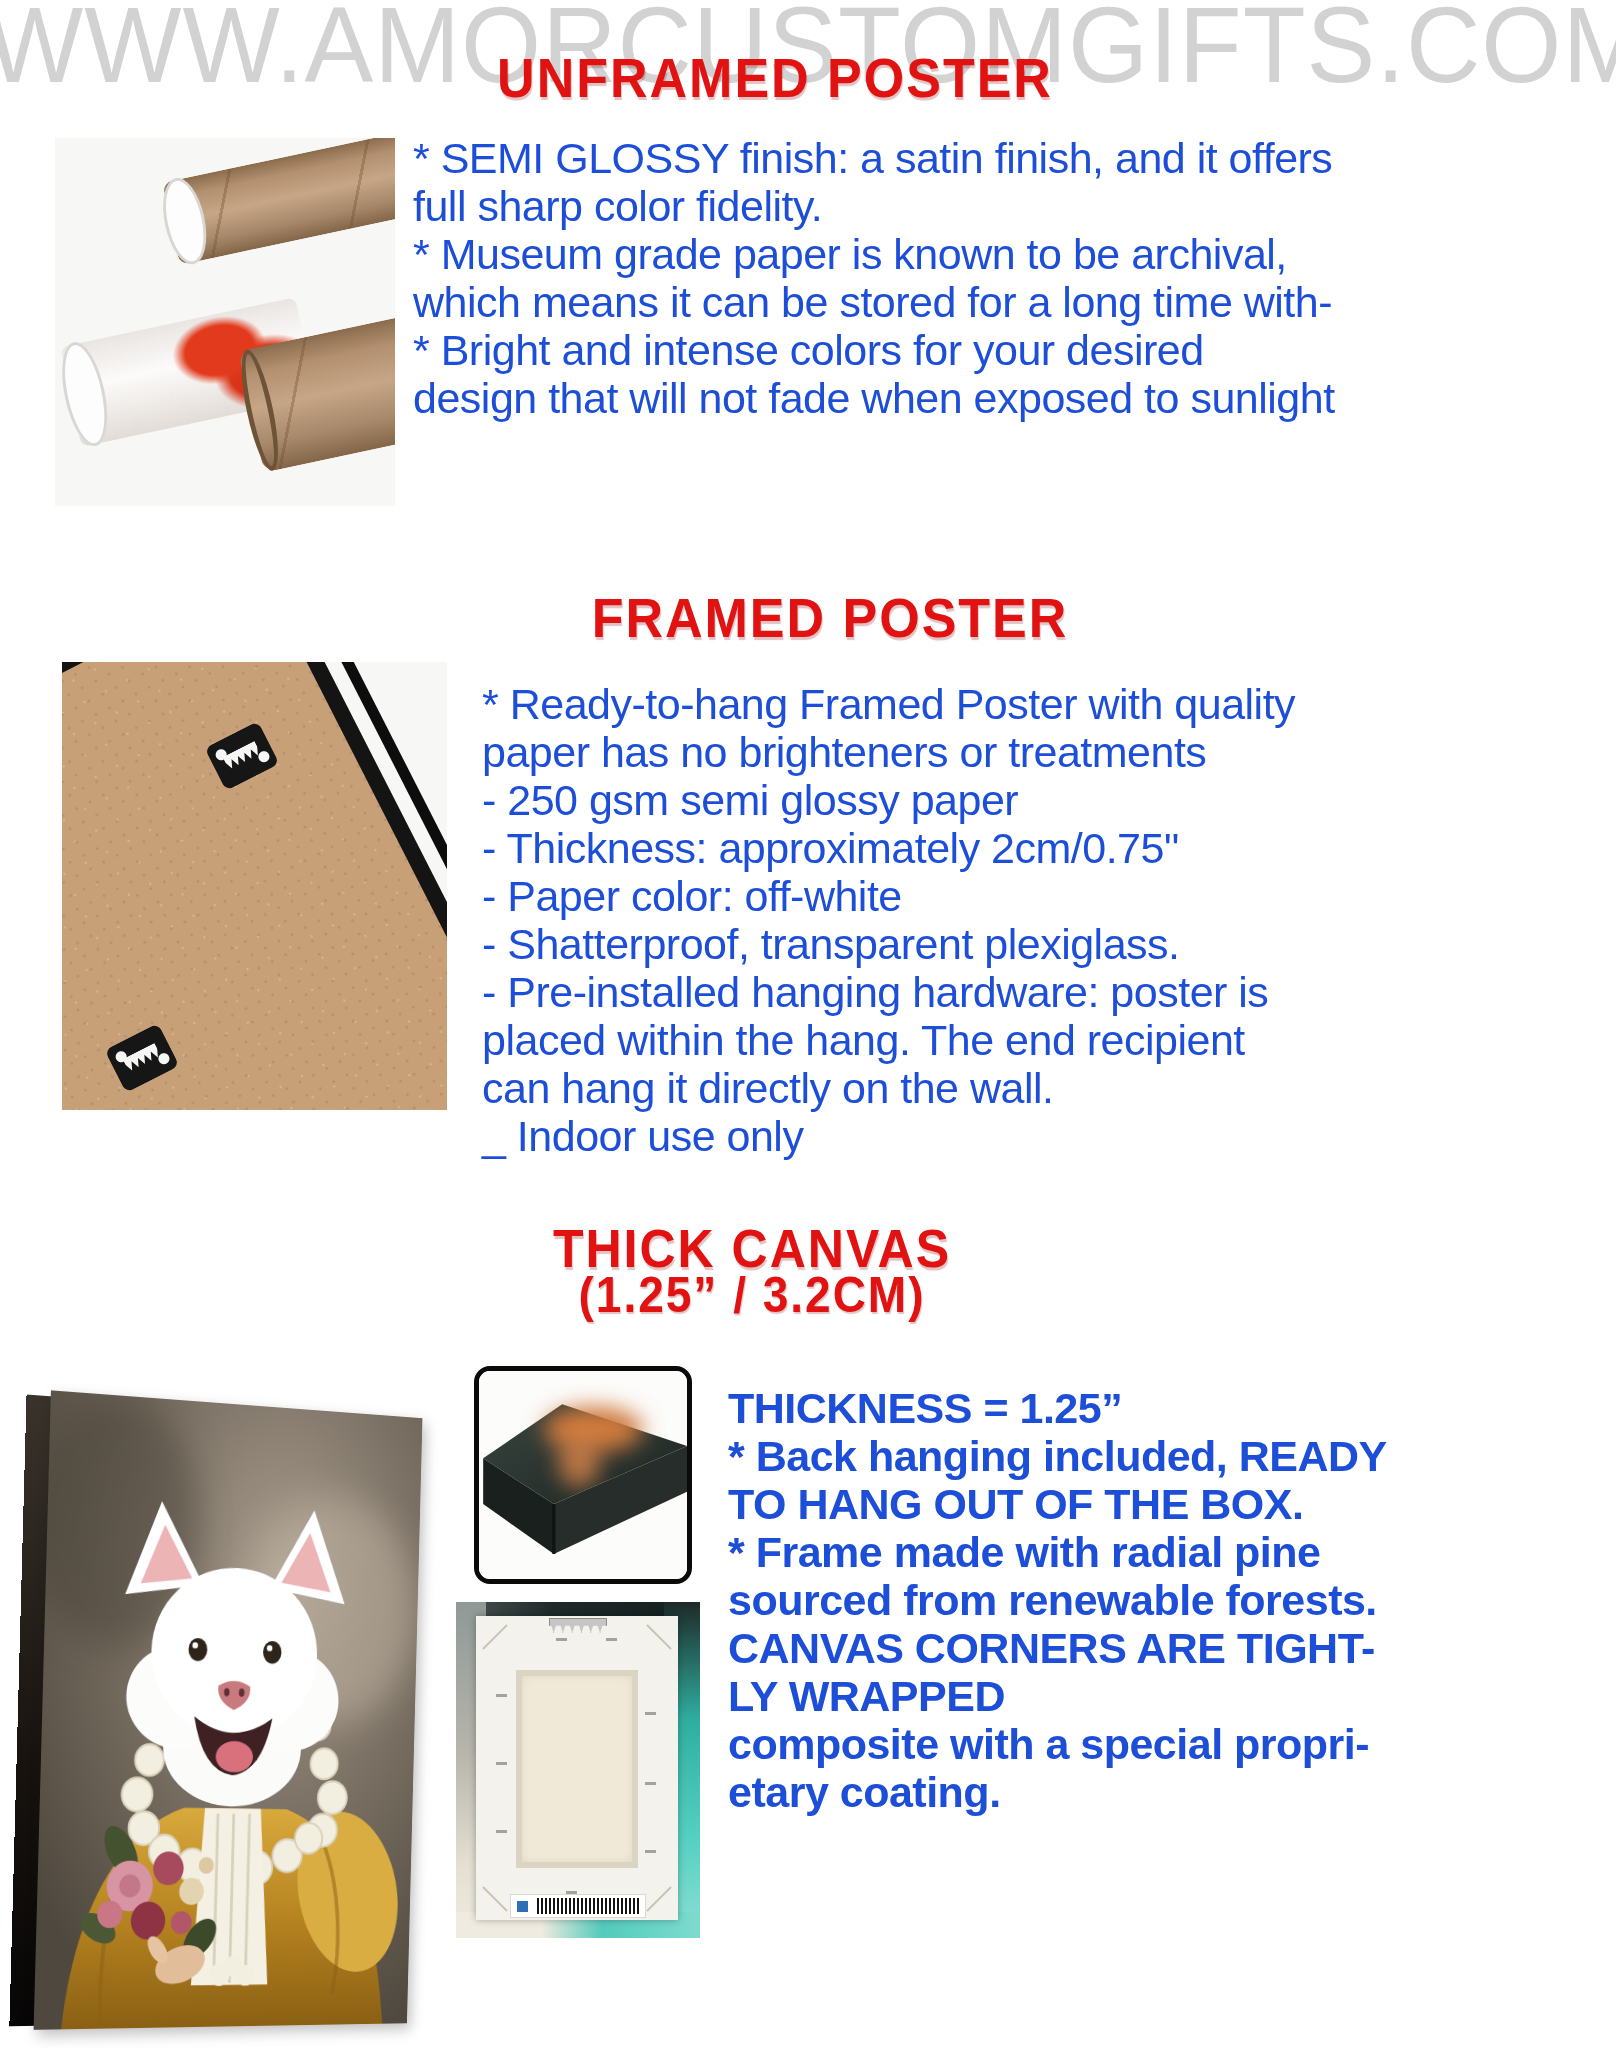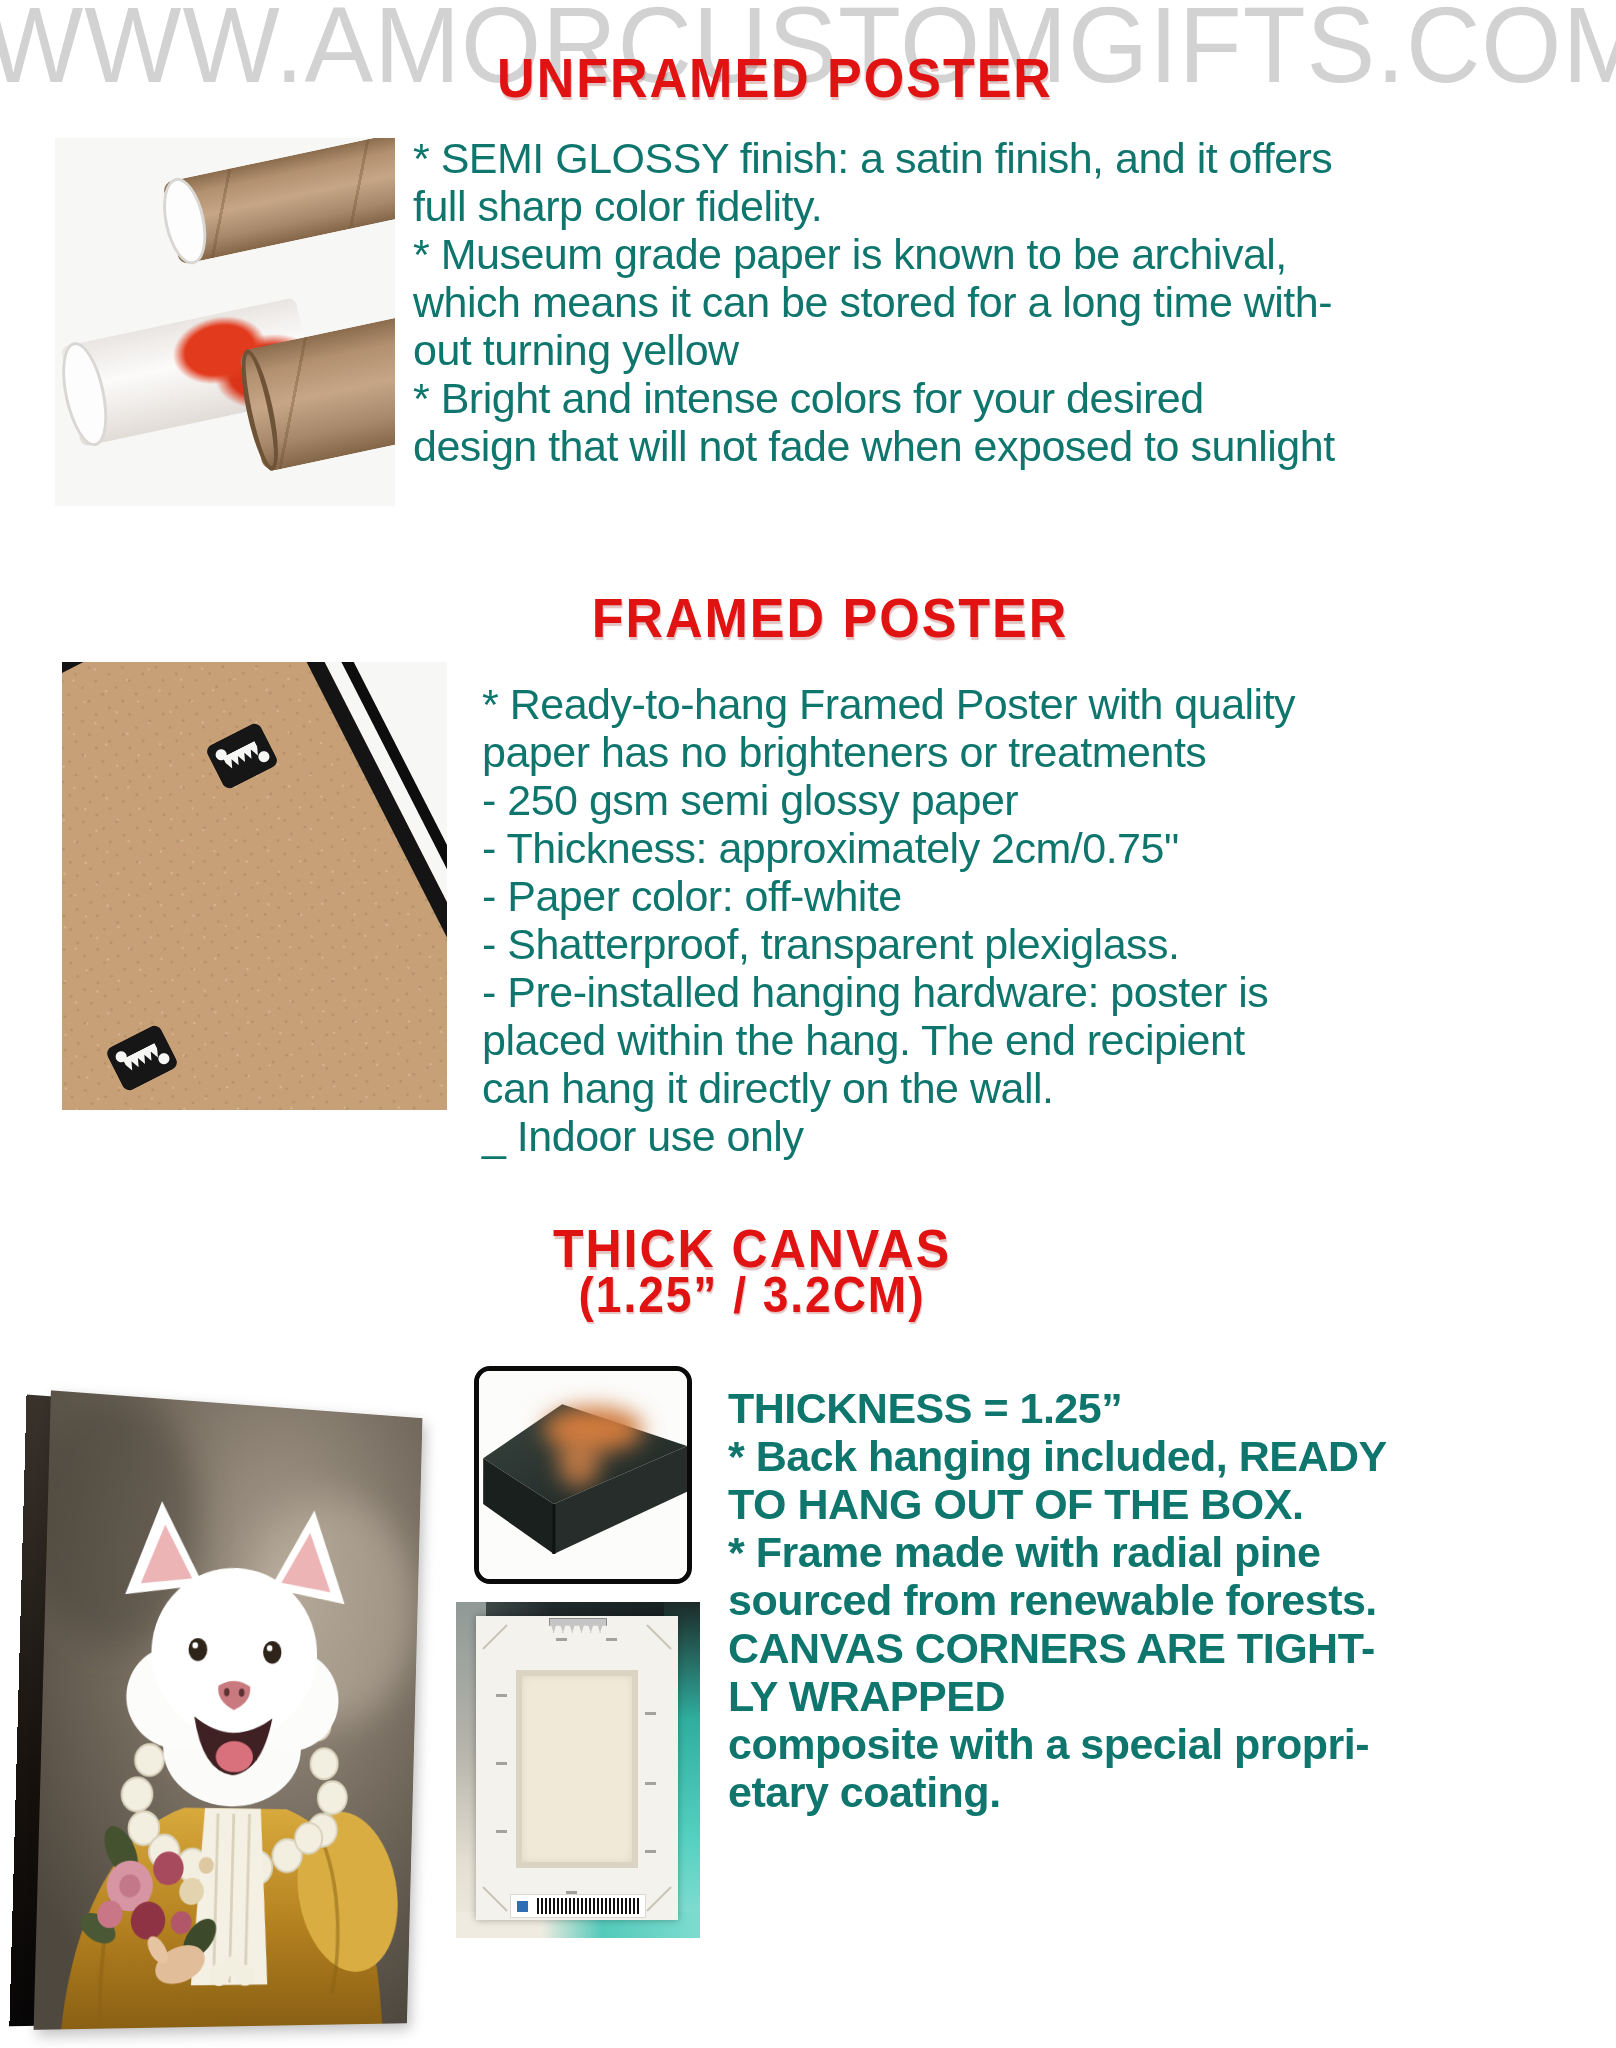--- a/index.html
+++ b/index.html
@@ -21,21 +21,21 @@
     color:#e01212; font-weight:bold; letter-spacing:2px;
     white-space:nowrap; transform:translateX(-50%) scaleY(1.08);
     text-shadow:1px 2px 1px rgba(140,10,10,.25);
   }
   .h-unframed { left:775px; top:48px;  font-size:52px; }
   .h-framed   { left:830px; top:588px; font-size:52px; }
   .h-canvas1  { left:752px; top:1220px; font-size:50px; }
   .h-canvas2  { left:752px; top:1268px; font-size:46px; }
 
   
-  .textcol { font-size:43px; line-height:48px; color:#0f766e; letter-spacing:-0.5px; }
+  .textcol { font-size:43px; line-height:48px; color:#1d4ed8; letter-spacing:-0.5px; }
   .t-unframed { left:413px; top:134px;  width:1140px; }
   .t-framed   { left:482px; top:680px;  width:1110px; }
   .t-canvas   { left:728px; top:1384px; width:850px;font-weight:bold; }
   .tl { display:block; }
 
   
   .photo { background:#f7f7f5; overflow:hidden; }
 
   
   .p-tubes { left:55px; top:138px; width:340px; height:368px; }
@@ -168,21 +168,20 @@
   <div class="tube tube-b">
       <span class="rim"></span>
     </div>
 </div>
 
 <div class="abs textcol t-unframed">
     <div class="tl">* SEMI GLOSSY finish: a satin finish, and it offers</div>
     <div class="tl">full sharp color fidelity.</div>
     <div class="tl">* Museum grade paper is known to be archival,</div>
     <div class="tl">which means it can be stored for a long time with-</div>
-    <div class="tl">out turning yellow</div>
     <div class="tl">* Bright and intense colors for your desired</div>
     <div class="tl">design that will not fade when exposed to sunlight</div>
   </div>
 
 <div class="abs heading h-framed">FRAMED POSTER</div>
 
 <div class="abs photo p-frame">
   <div class="mdf"></div>
   <div class="hanger hg1"></div>
   <div class="hanger hg2"></div>

